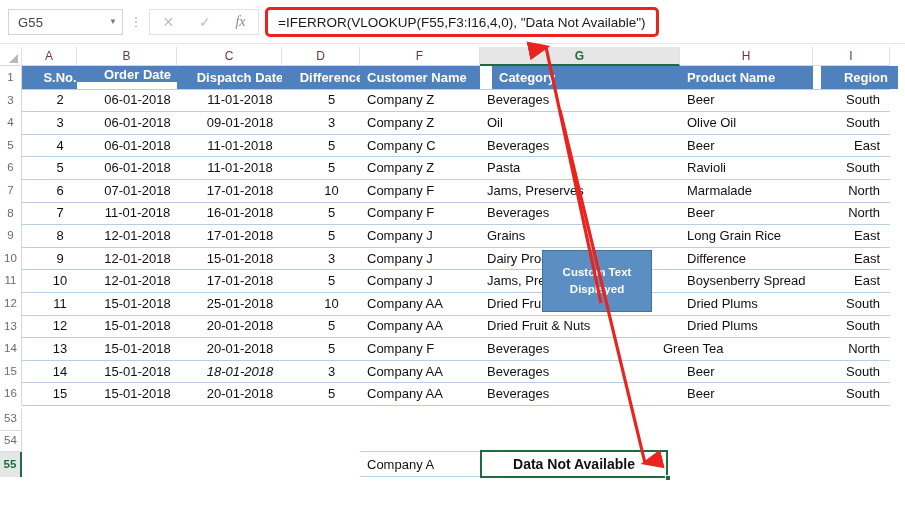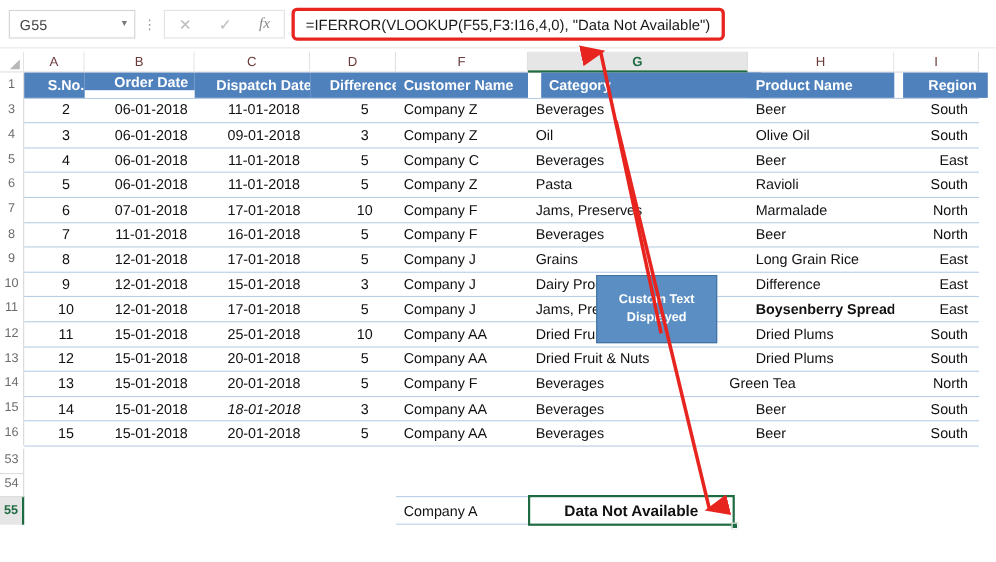--- a/index.html
+++ b/index.html
@@ -316,21 +316,21 @@
       <div class="cell lft" style="left: 480px; width: 200px; top: 199.8px; height: 22.6px;">Dairy Products</div>
       <div class="cell lft" style="left: 680px; width: 133px; top: 199.8px; height: 22.6px;">Difference</div>
       <div class="cell rgt" style="left: 813px; width: 77px; top: 199.8px; height: 22.6px;">East</div>
       <div class="rowline" style="left: 22px; width: 868px; top: 222.4px;"></div>
       <div class="cell ctr" style="left: 22px; width: 55px; top: 222.4px; height: 22.6px;">10</div>
       <div class="cell ctr" style="left: 77px; width: 100px; top: 222.4px; height: 22.6px;">12-01-2018</div>
       <div class="cell ctr" style="left: 177px; width: 105px; top: 222.4px; height: 22.6px;">17-01-2018</div>
       <div class="cell ctr" style="left: 282px; width: 78px; top: 222.4px; height: 22.6px;">5</div>
       <div class="cell lft" style="left: 360px; width: 120px; top: 222.4px; height: 22.6px;">Company J</div>
       <div class="cell lft" style="left: 480px; width: 200px; top: 222.4px; height: 22.6px;">Jams, Preserves</div>
-      <div class="cell lft" style="left: 680px; width: 133px; top: 222.4px; height: 22.6px; font-weight: bold;">Boysenberry Spread</div>
+      <div class="cell lft" style="left: 680px; width: 133px; top: 222.4px; height: 22.6px;">Boysenberry Spread</div>
       <div class="cell rgt" style="left: 813px; width: 77px; top: 222.4px; height: 22.6px;">East</div>
       <div class="rowline" style="left: 22px; width: 868px; top: 245px;"></div>
       <div class="cell ctr" style="left: 22px; width: 55px; top: 245px; height: 22.6px;">11</div>
       <div class="cell ctr" style="left: 77px; width: 100px; top: 245px; height: 22.6px;">15-01-2018</div>
       <div class="cell ctr" style="left: 177px; width: 105px; top: 245px; height: 22.6px;">25-01-2018</div>
       <div class="cell ctr" style="left: 282px; width: 78px; top: 245px; height: 22.6px;">10</div>
       <div class="cell lft" style="left: 360px; width: 120px; top: 245px; height: 22.6px;">Company AA</div>
       <div class="cell lft" style="left: 480px; width: 200px; top: 245px; height: 22.6px;">Dried Fruit &amp; Nuts</div>
       <div class="cell lft" style="left: 680px; width: 133px; top: 245px; height: 22.6px;">Dried Plums</div>
       <div class="cell rgt" style="left: 813px; width: 77px; top: 245px; height: 22.6px;">South</div>

